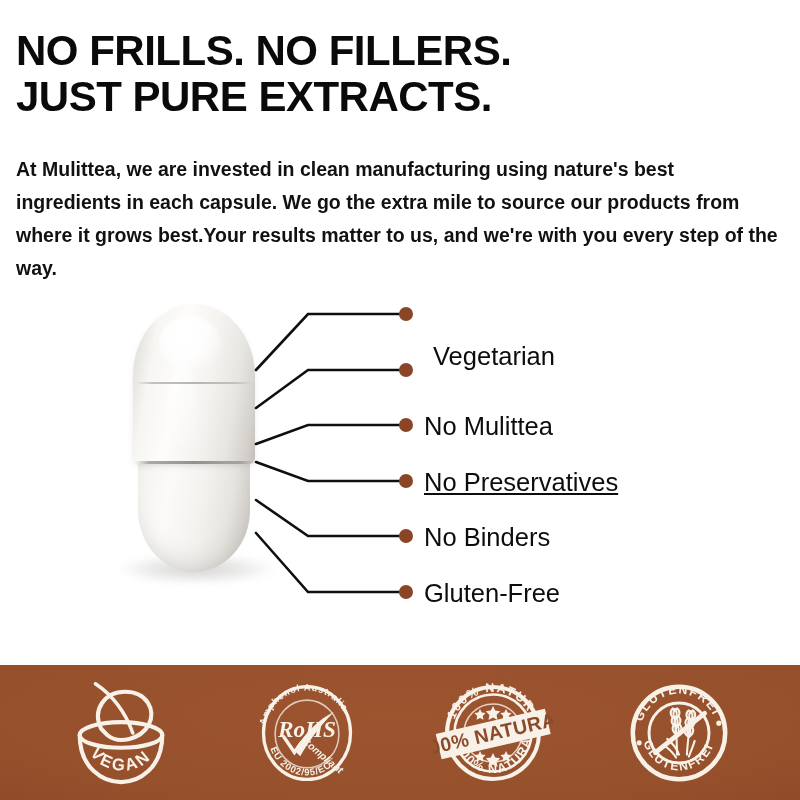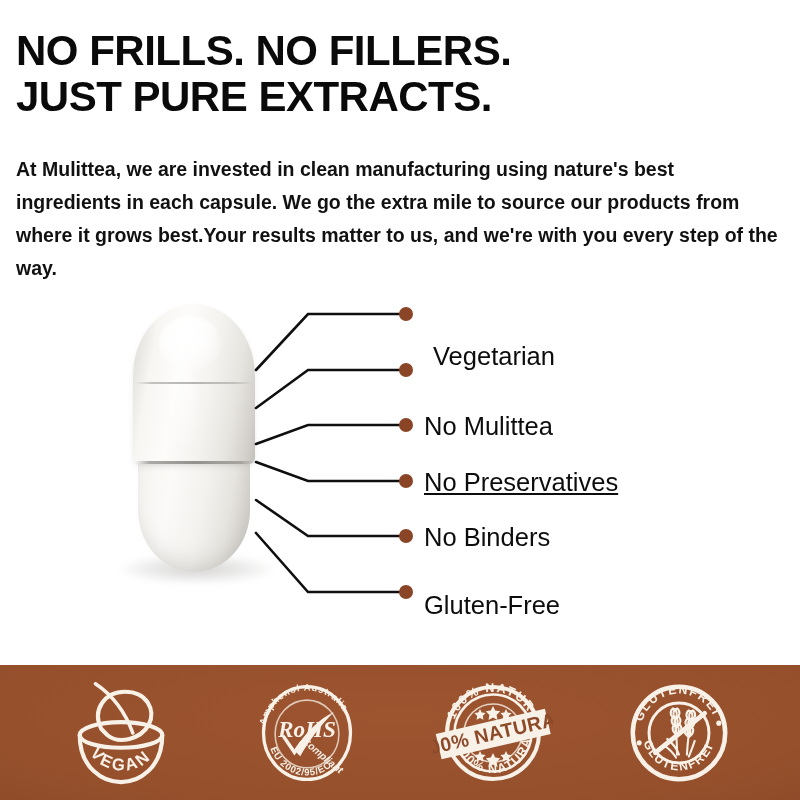--- a/index.html
+++ b/index.html
@@ -275,21 +275,21 @@
         <circle cx="406" cy="199" r="7"></circle>
         <circle cx="406" cy="254" r="7"></circle>
         <circle cx="406" cy="310" r="7"></circle>
       </g>
     </svg>
 
     <span class="feature-label" style="left:433px; top:20px;margin-top:41px;">Vegetarian</span>
     <span class="feature-label" style="left:424px; top:131px;">No Mulittea</span>
     <span class="feature-label" style="left:424px; top:187px;text-decoration:underline;">No Preservatives</span>
     <span class="feature-label" style="left:424px; top:242px;text-align:center;">No Binders</span>
-    <span class="feature-label" style="left:424px; top:298px;margin-top:12px;">Gluten-Free</span>
+    <span class="feature-label" style="left:424px; top:298px;">Gluten-Free</span>
   </div>
 
   <div class="badge-bar">
     <div class="badges">
 
       <div class="badge">
         <svg viewBox="0 0 120 120" width="118" height="118">
           <defs>
             <path id="veganArc" d="M 26,74 A 36,30 0 0 0 96,76" fill="none"></path>
           </defs>

